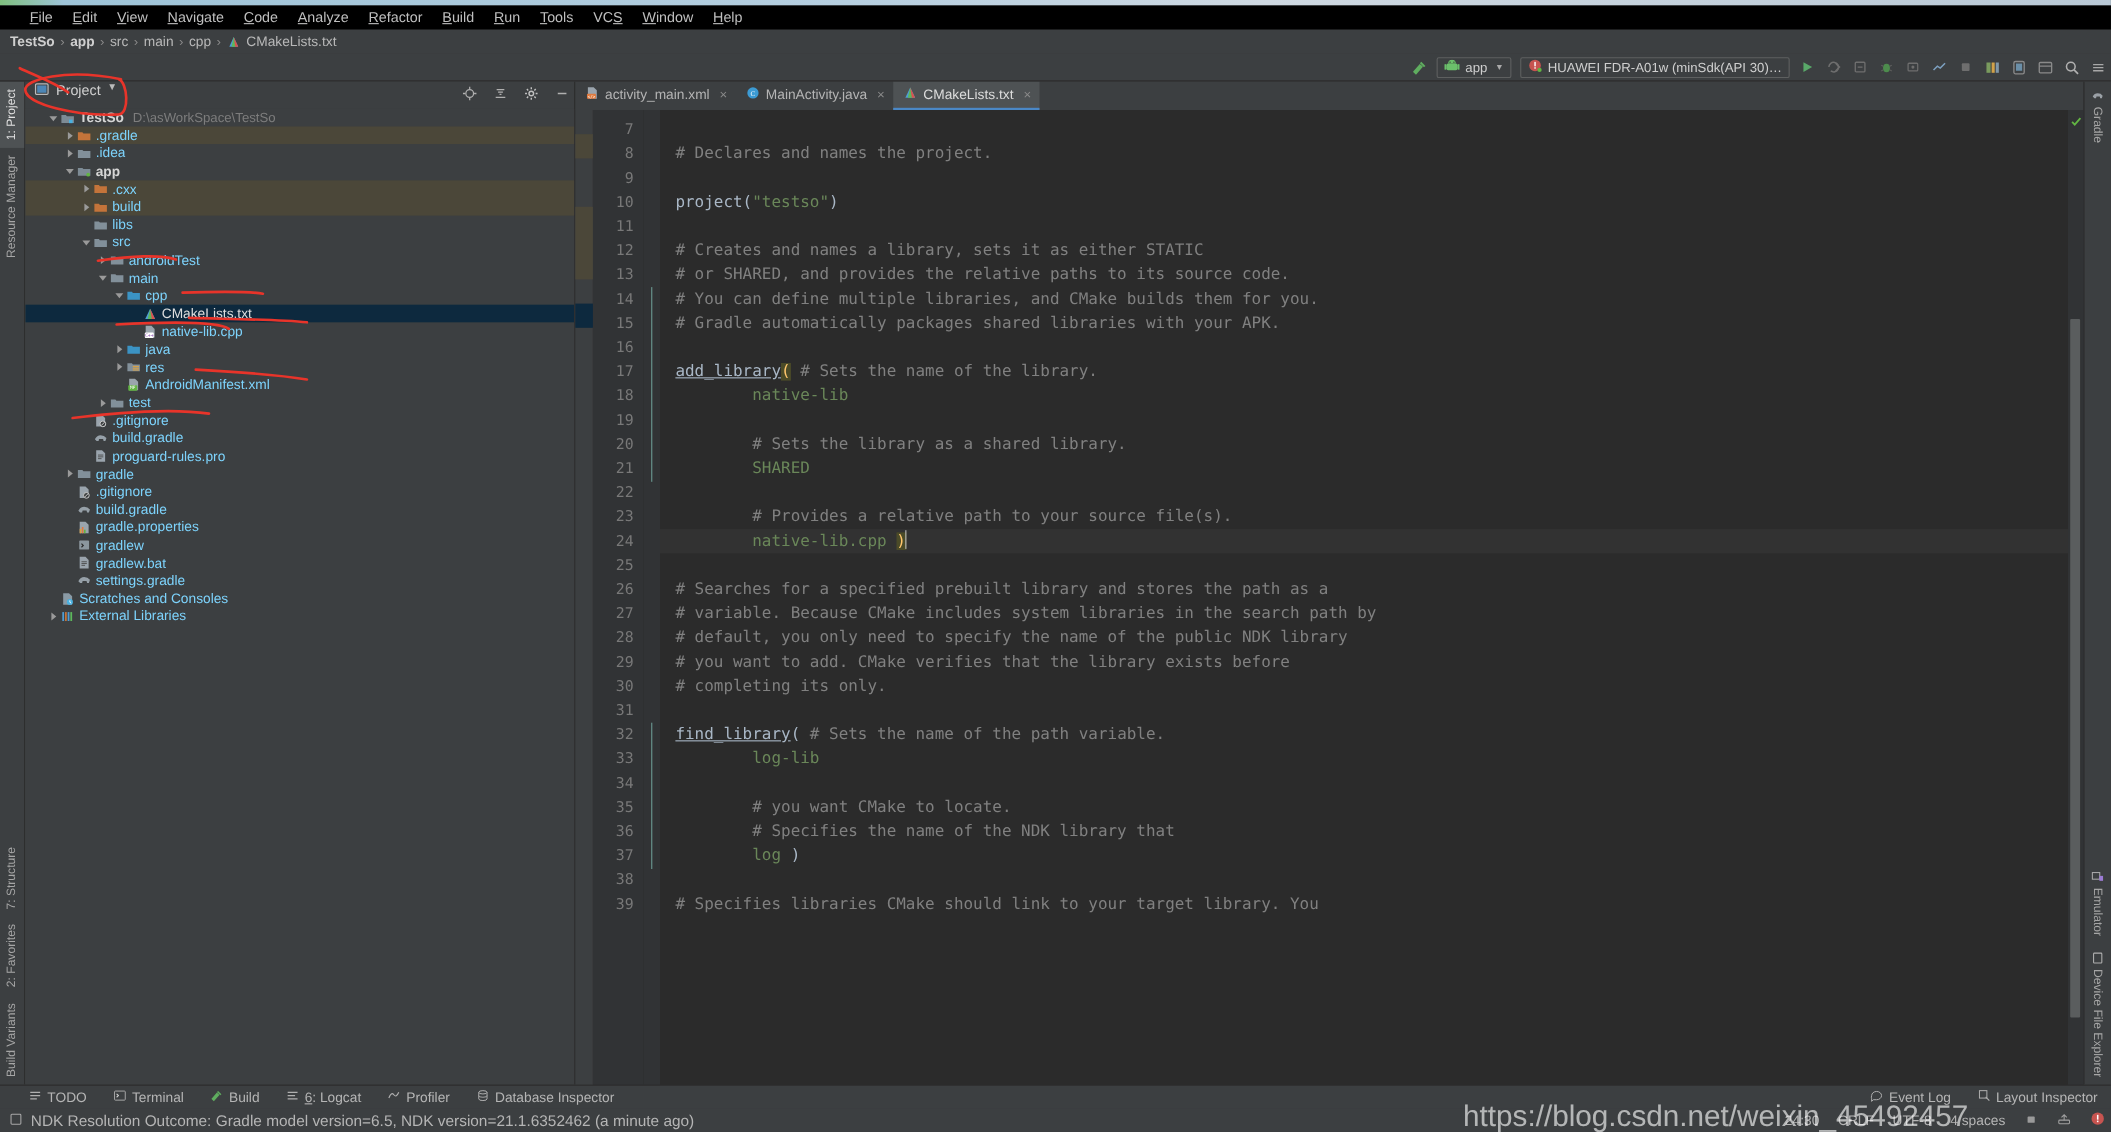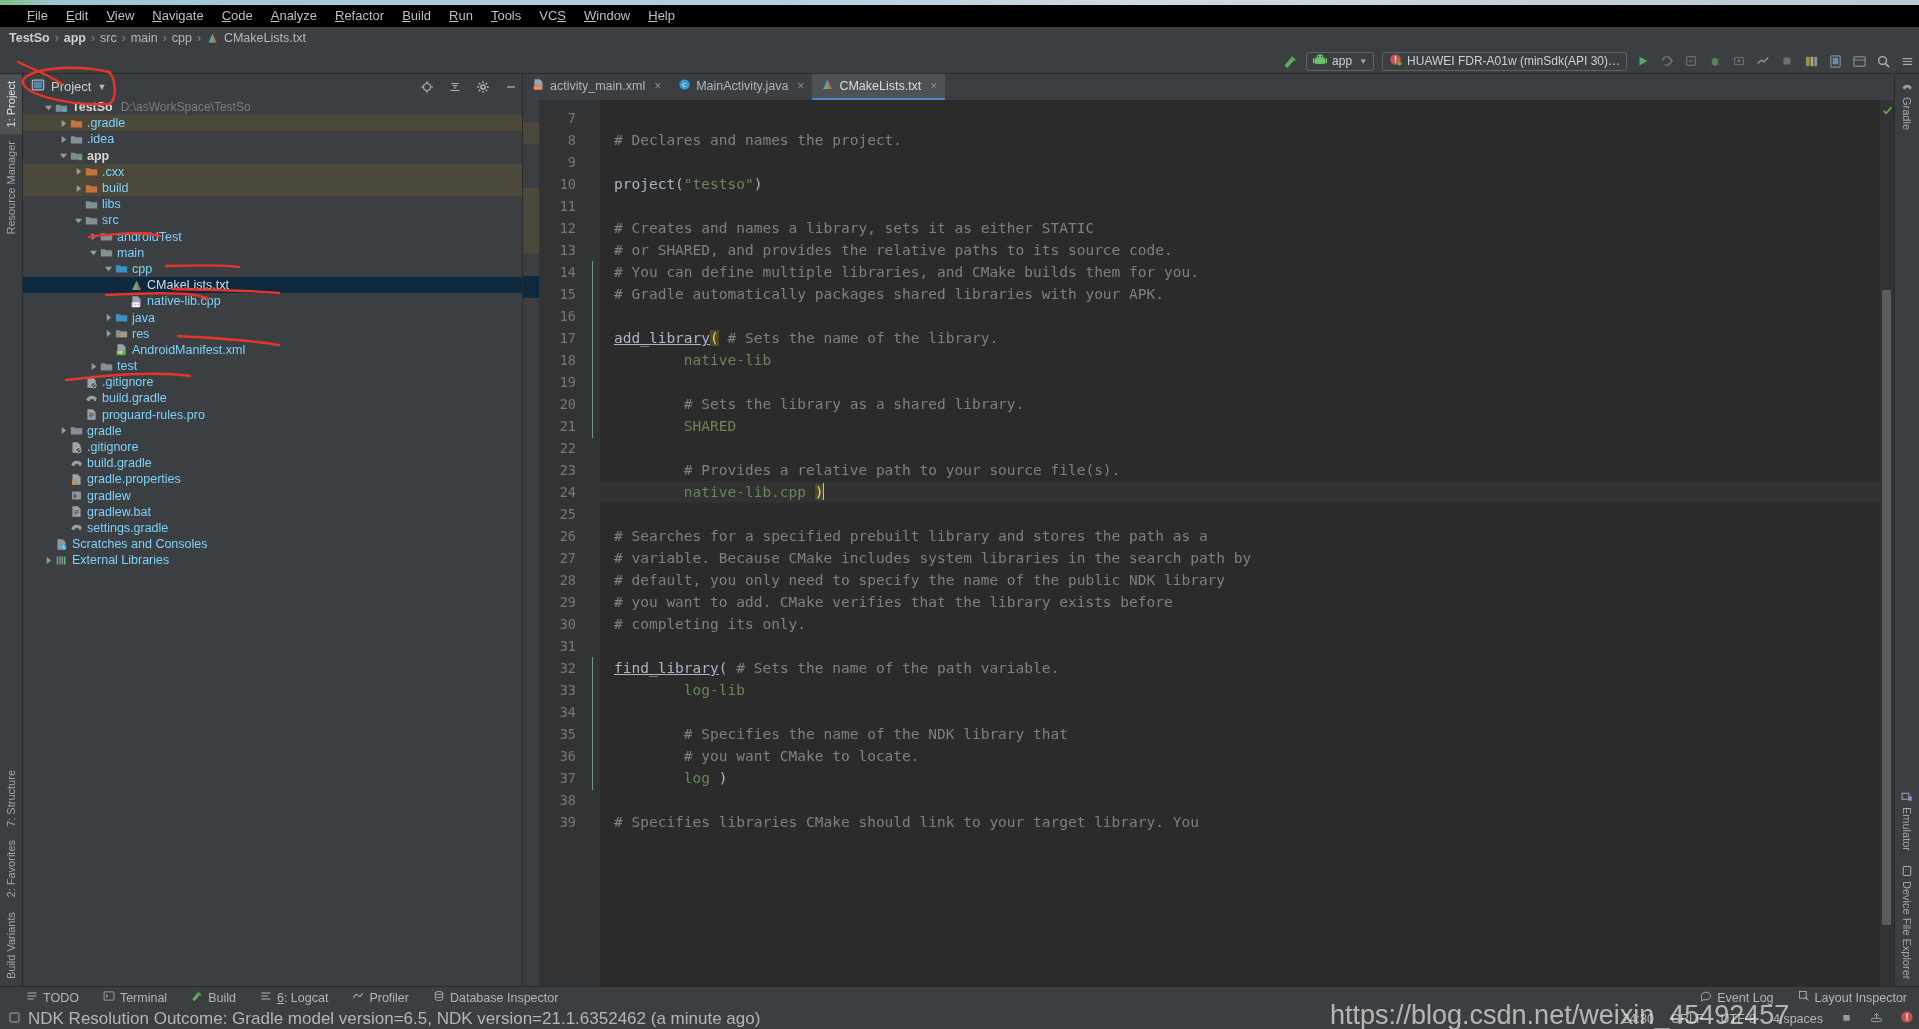--- a/index.html
+++ b/index.html
@@ -43,21 +43,21 @@
   
   .vstrip { width:23px; background:#3c3f41; display:flex; flex-direction:column; flex:0 0 auto; border-right:1px solid #2b2b2b; }
   .vstrip.right { border-right:none; border-left:1px solid #2b2b2b; width:25px; }
   .vbtn { writing-mode: vertical-rl; text-orientation: mixed; font-size:11px; color:#a6a6a6; padding:7px 3px; display:flex; align-items:center; gap:4px; white-space:nowrap; cursor:default; }
   .vbtn.sel { background:#4e5254; color:#e0e0e0; }
   .vbtn.rot180 { writing-mode: vertical-rl; transform: rotate(180deg); }
   .vspace { flex:1 1 auto; }
 
   
   .projpanel { width:500px; background:#3c3f41; display:flex; flex-direction:column; flex:0 0 auto; border-right:1px solid #2b2b2b; min-width:0; }
-  .proj-header { height:25px; display:flex; align-items:center; padding-left:8px; gap:6px; flex:0 0 auto; }
+  .proj-header { height:25px; display:flex; align-items:flex-start; padding-left:8px; gap:6px; flex:0 0 auto; }
   .proj-header .title { font-size:13px; color:#cfcfcf; }
   .proj-hdr-spacer { flex:1 1 auto; }
   .proj-hdr-btn { width:22px; height:22px; display:flex; align-items:center; justify-content:center; }
   .tree { flex:1 1 auto; overflow:hidden; background:#3c3f41; padding-top:0px; }
   .trow { height:16.2px; display:flex; align-items:center; font-size:12.5px; color:#7dd3fc; white-space:nowrap; padding-right:4px; }
   .trow.alt   { background:#4b4739; }
   .trow.sel   { background:#0d293e; color:#dddddd; }
   .trow.bold  { font-weight:bold; color:#d6d6d6; }
   .twist { width:11px; height:16px; display:flex; align-items:center; justify-content:center; flex:0 0 auto; }
   .twist svg { display:block; }
@@ -102,21 +102,21 @@
   .markerbar .okcheck { position:absolute; top:4px; left:2px; }
   .scrollthumb { position:absolute; left:2px; width:9px; background:#5a5d5e; border-radius:1px; }
 
   
   .bottomtools { height:22px; background:#3c3f41; display:flex; align-items:center; flex:0 0 auto; border-top:1px solid #2b2b2b; padding-left:14px; gap:0; }
   .btool { display:flex; align-items:center; gap:5px; font-size:12.5px; color:#b5b5b5; padding:15px 12px; height:22px; white-space:nowrap; }
   .btool .mn { text-decoration:underline; }
   .bt-spacer { flex:1 1 auto; }
 
   .statusbar { height:21px; background:#3c3f41; display:flex; align-items:center; flex:0 0 auto; padding-left:8px; gap:7px; position:relative; }
-  .stxt { font-size:17px; color:#b5b5b5; white-space:nowrap; }
+  .stxt { font-size:14px; color:#b5b5b5; white-space:nowrap; }
   .st-spacer { flex:1 1 auto; }
   .stitem { font-size:12.5px; color:#b5b5b5; padding:0 5px; white-space:nowrap; }
 
   
   .overlay { position:absolute; left:0; top:0; width:1919px; height:1029px; pointer-events:none; }
   .watermark { position:absolute; left:1330px; top:1000px; font-family:"Liberation Sans", sans-serif;
                font-size:27px; color:rgba(255,255,255,0.62); letter-spacing:0px; white-space:nowrap; }
 </style>
 </head>
 <body>
@@ -803,22 +803,22 @@
             <div class="cl"></div>
             <div class="cl"><span class="cm"># Searches for a specified prebuilt library and stores the path as a</span></div>
             <div class="cl"><span class="cm"># variable. Because CMake includes system libraries in the search path by</span></div>
             <div class="cl"><span class="cm"># default, you only need to specify the name of the public NDK library</span></div>
             <div class="cl"><span class="cm"># you want to add. CMake verifies that the library exists before</span></div>
             <div class="cl"><span class="cm"># completing its only.</span></div>
             <div class="cl"></div>
             <div class="cl"><span class="kw">find_library</span><span class="par">(</span><span class="cm"> # Sets the name of the path variable.</span></div>
             <div class="cl"><span class="grn">        log-lib</span></div>
             <div class="cl"></div>
+            <div class="cl"><span class="cm">        # you want CMake to locate.</span></div>
             <div class="cl"><span class="cm">        # Specifies the name of the NDK library that</span></div>
-            <div class="cl"><span class="cm">        # you want CMake to locate.</span></div>
             <div class="cl"><span class="grn">        log </span><span class="par">)</span></div>
             <div class="cl"></div>
             <div class="cl"><span class="cm"># Specifies libraries CMake should link to your target library. You</span></div>
           </div>
         <div class="markerbar">
           <span class="okcheck">
             <svg width="11" height="11" viewBox="0 0 16 16">
                 <path d="M2.5 8.5 L6 12 L13.5 3.5" stroke="#62b543" stroke-width="2.4" fill="none"></path>
               </svg>
           </span>

